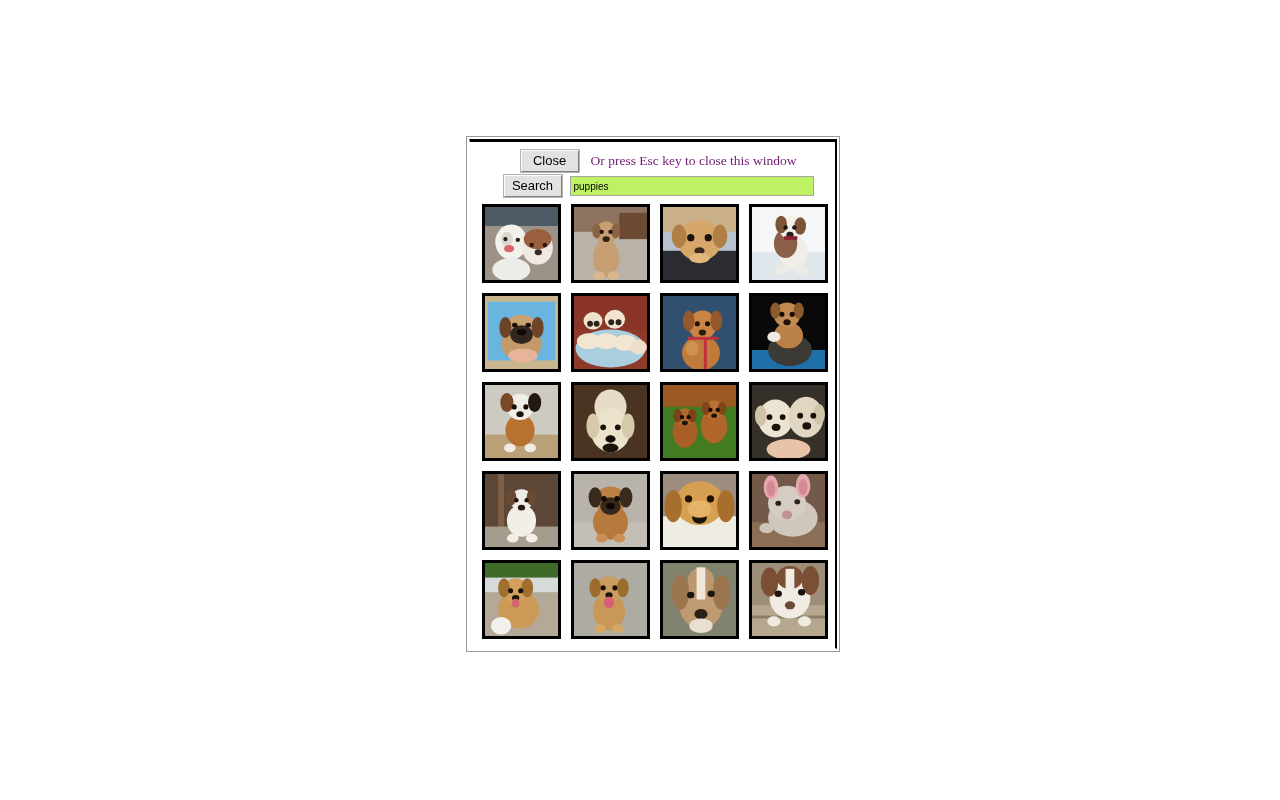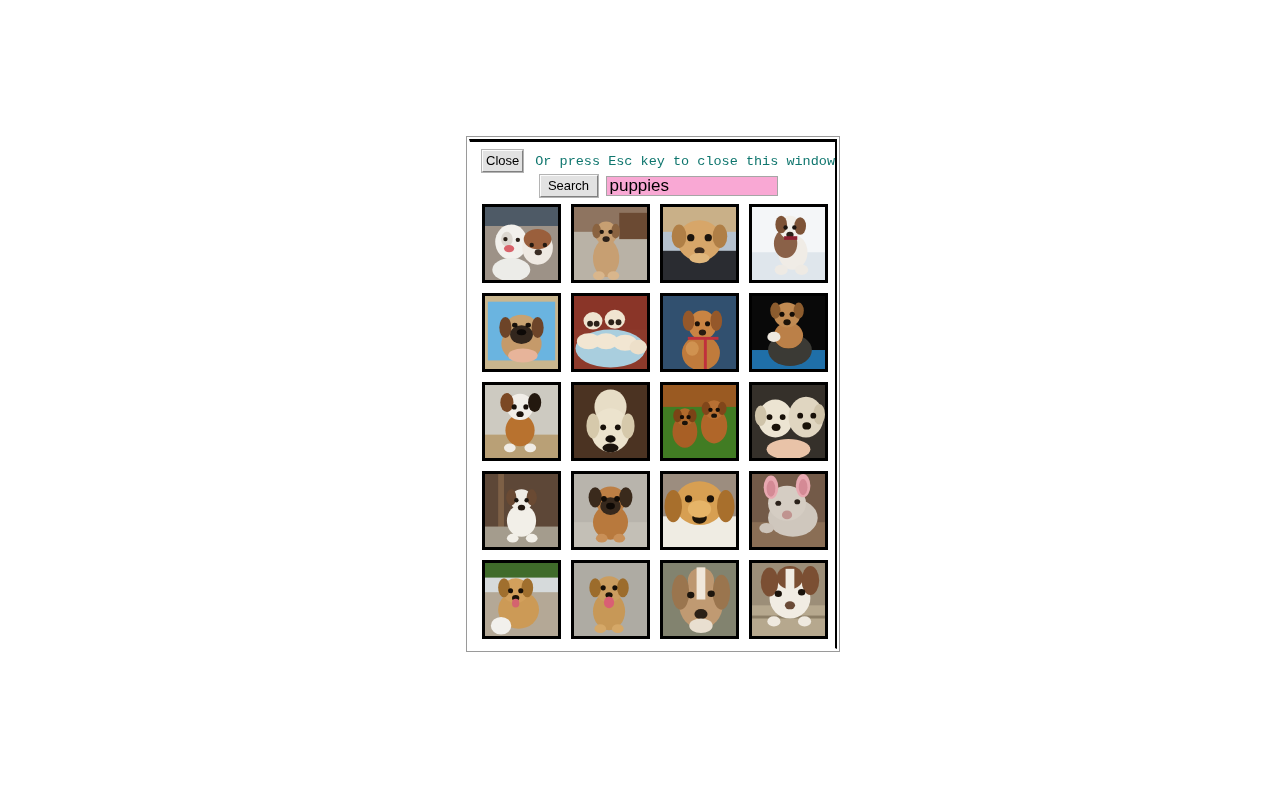--- a/index.html
+++ b/index.html
@@ -70,34 +70,34 @@
     padding: 3px 0 4px 0;
     width: 58px;
     text-align: center;
     cursor: pointer;
     box-sizing: border-box;
     user-select: none;
   }
 
   .hint-text {
     margin-left: 12px;
-    font-family: Liberation Mono, monospace;
+    font-family: Liberation Serif, serif;
     font-size: 13.5px;
-    color: #0f766e;
+    color: #701a75;
     white-space: nowrap;
   }
 
   .search-input {
     margin-left: 8px;
-    width: 172px;
+    width: 244px;
     height: 20px;
     font-family: "Liberation Sans", sans-serif;
-    font-size: 17px;
+    font-size: 10px;
     color: #000000;
-    background: #f9a8d4;
+    background: #bef264;
     border: 1px solid #a6a6a6;
     padding: 1px 3px;
     box-sizing: border-box;
     outline: none;
   }
 
   
   #thumb-grid {
     margin-top: 7px;
     width: 352px;

